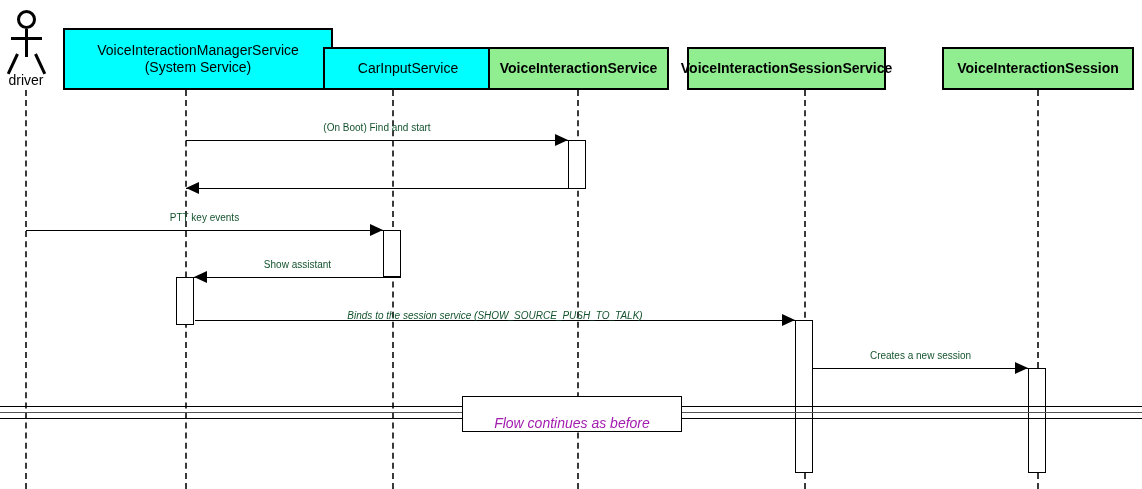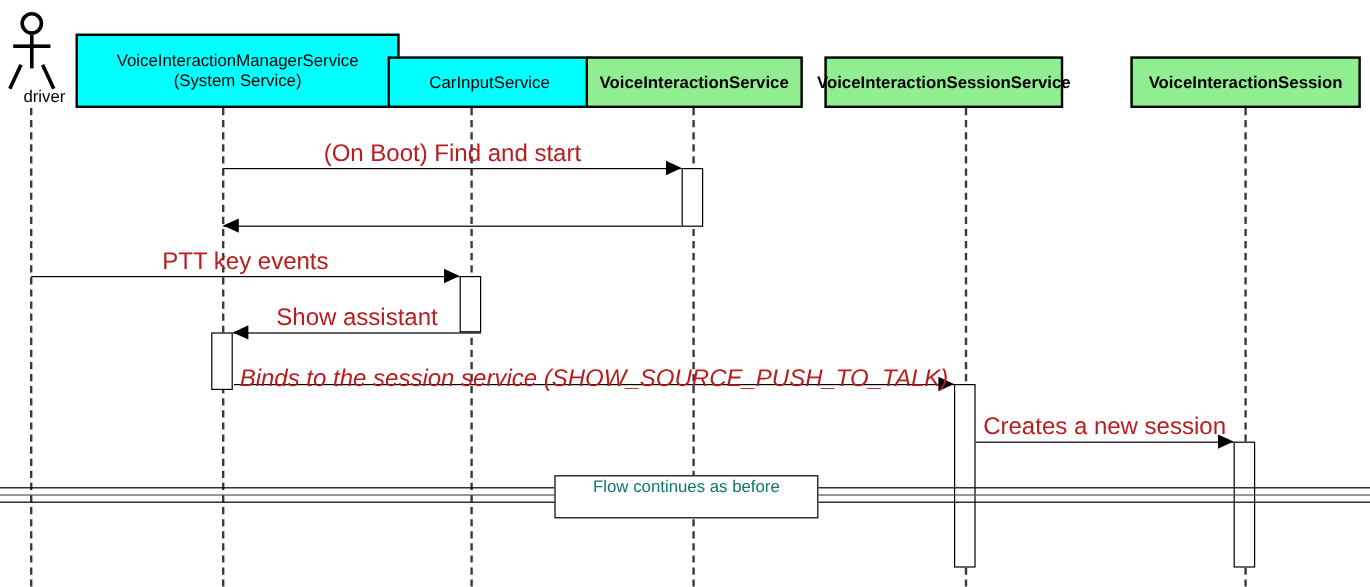--- a/index.html
+++ b/index.html
@@ -91,62 +91,63 @@
     border-bottom:6px solid transparent;
     border-left:13px solid #000;
   }
   .arrow-head.left{
     border-top:6px solid transparent;
     border-bottom:6px solid transparent;
     border-right:13px solid #000;
   }
   .msg-label{
     position:absolute;
-    font-size:20px;
-    color:#b91c1c;
+    font-size:10px;
+    color:#14532d;
     white-space:nowrap;
     text-align:center;
     background:transparent;
     z-index:7;
     line-height:16px;
   }
   
   .delay-line{
     position:absolute;
     left:0;width:1142px;height:0;
     border-top:1.8px solid #000;
     z-index:8;
   }
   .delay-line.thin{border-top:1px solid #555;}
   .delay-box{
     position:absolute;
     background:#ffffff;
     border:1.5px solid #000;
     box-sizing:border-box;
     display:flex;
-    align-items:flex-start;
+    align-items:flex-end;
     justify-content:center;
     font-size:14px;
-    color:#0f766e;
+    color:#a21caf;
     z-index:10;
     white-space:nowrap;
+    font-style:italic;
   }
 </style>
 </head>
 <body>
 
 <div id="diagram">
 
   <div class="actor" style="left:0px;top:0px;">
     <div class="actor-head" style="left:17px;top:10px;"></div>
     <div class="actor-body" style="left:25px;top:29px;height:28px;"></div>
     <div class="actor-arms" style="left:11px;top:37px;width:31px;"></div>
     <div class="actor-leg" style="left:16px;top:54px;transform:rotate(25deg);transform-origin:top center;"></div>
     <div class="actor-leg" style="left:34px;top:54px;transform:rotate(-25deg);transform-origin:top center;"></div>
-    <div class="actor-label" style="left:11px;top:72px;width:52px;">driver</div>
+    <div class="actor-label" style="left:0px;top:72px;width:52px;">driver</div>
   </div>
 
   <div class="participant cyan" style="left:63px;top:28px;width:270px;height:62px;">
     <span class="plabel">VoiceInteractionManagerService
 (System Service)</span>
   </div>
 
   <div class="participant cyan" style="left:323px;top:47px;width:170px;height:43px;">
     <span class="plabel">CarInputService</span>
   </div>

